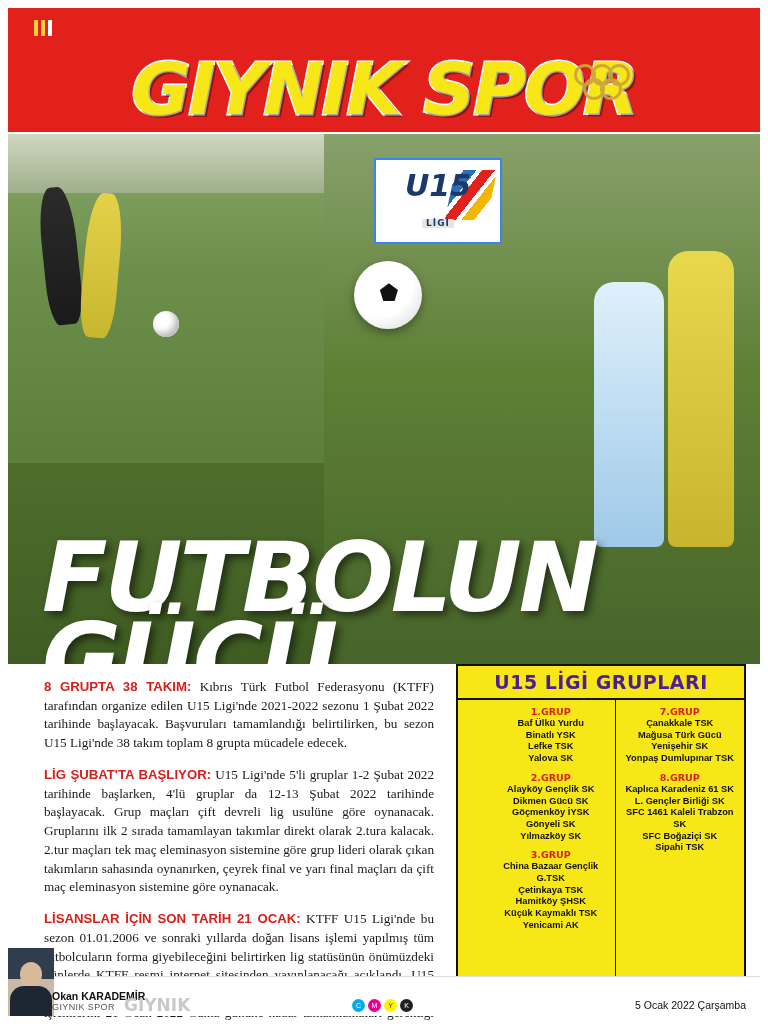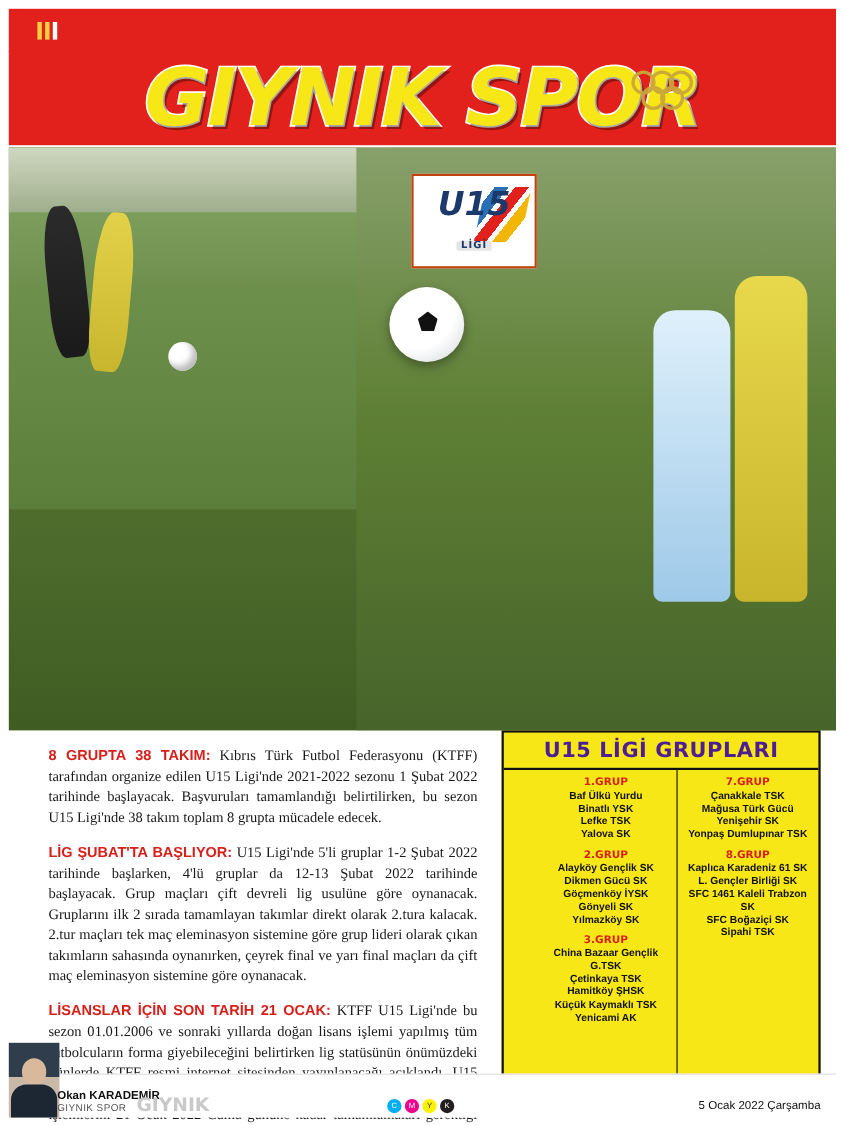--- a/index.html
+++ b/index.html
@@ -103,23 +103,23 @@
     box-shadow: 0 4px 10px rgba(0,0,0,.35);
   }
   .hero .ball-big:after{
     content:""; position:absolute; left:26px; top:22px; width:18px;height:18px;
     background:#111; clip-path: polygon(50% 0,100% 38%,81% 100%,19% 100%,0 38%);
   }
 
   
   .u15-badge {
     position: absolute; left: 374px; top: 158px;
-    width: 114px; height: 86px;
+    width: 128px; height: 86px;
     background: #ffffff;
-    border: 2px solid #c2410c;
+    border: 2px solid #3b82f6;
     display: flex; align-items: center; justify-content: center;
   }
   .u15-badge .swoosh {
     position: absolute; right: 8px; top: 10px; width: 42px; height: 50px;
     background:
       linear-gradient(120deg, transparent 0 12%, #2b6fb5 12% 30%, transparent 30% 38%,
       #e2211c 38% 56%, transparent 56% 64%, #f2b705 64% 82%, transparent 82%);
     transform: skewX(-12deg);
   }
   .u15-badge .u15-text {
@@ -273,20 +273,24 @@
       <div class="player-a"></div>
       <div class="player-b"></div>
       <div class="ball-small"></div>
     </div>
     <div class="big-right">
       <div class="kit-blue"></div>
       <div class="kit-yellow"></div>
     </div>
     <div class="ball-big"></div>
 
+    <div class="headline">
+      <span class="l1">FUTBOLUN</span>
+      <span class="l2">GÜCÜ</span>
+    </div>
 
   </div>
 
   <div class="u15-badge">
     <div class="swoosh"></div>
     <div class="u15-text">
       <span>U15</span><br>
       <span class="u15-sub">LİGİ</span>
     </div>
   </div>

